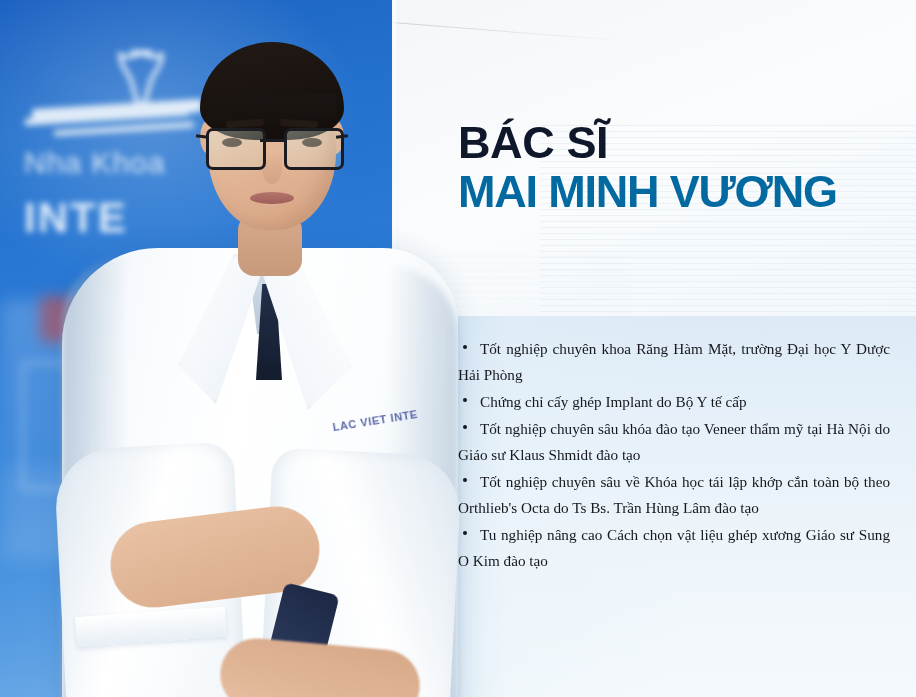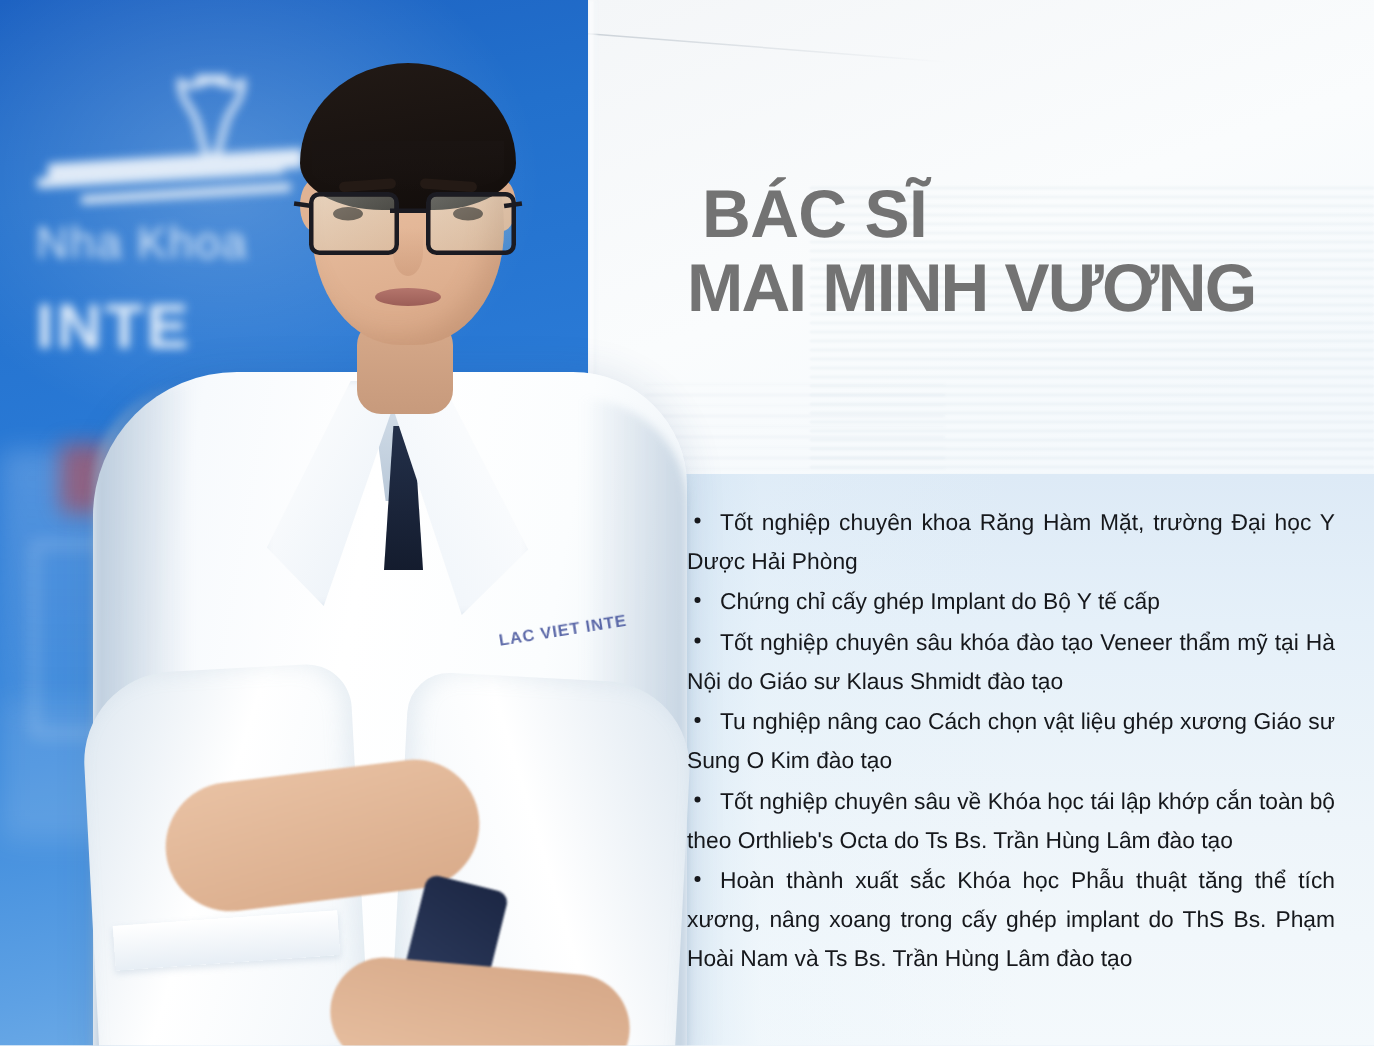--- a/index.html
+++ b/index.html
@@ -173,29 +173,29 @@
     background:#3b2a20;border-radius:50%;}
   .nose{position:absolute;left:192px;top:136px;width:20px;height:32px;
     background:linear-gradient(180deg,rgba(214,164,132,0),rgba(200,148,116,.5));
     border-radius:0 0 50% 50%;}
   .mouth{position:absolute;left:180px;top:176px;width:44px;height:12px;
     background:linear-gradient(180deg,#b4756c,#9c5e57);border-radius:50%;}
 
   
   .content{position:absolute;left:458px;top:118px;width:430px;}
   .title{font-size:45px;font-weight:700;line-height:1.09;letter-spacing:-.4px;}
-  .title .l1{color:#737373;display:block;margin-left:10px;}
-  .title .l2{color:#737373;display:block;white-space:nowrap;letter-spacing:-1.2px;}
+  .title .l1{color:#0f172a;display:block;}
+  .title .l2{color:#0369a1;display:block;white-space:nowrap;letter-spacing:-1.2px;}
   .subtitle{margin-top:13px;font-size:22px;font-weight:400;color:#16181c;
     letter-spacing:-.1px;}
 
   .bullets{position:absolute;left:458px;top:336px;width:432px;
     font-size:15.2px;line-height:26px;color:#16181c;}
   .bullet{position:relative;margin-bottom:1px;text-align:justify;
-    text-justify:inter-word;}
+    text-justify:inter-word;font-family:Liberation Serif, serif;}
   .bullet .dot{position:absolute;left:5px;top:9px;width:4px;height:4px;
     border-radius:50%;background:#16181c;}
   .bullet .txt{display:block;padding-left:0;text-indent:22px;}
   .bullet.nojust{text-align:left;}
 </style>
 </head>
 <body>
 
 <div class="poster">
 
@@ -278,25 +278,21 @@
     <div class="bullet nojust">
       <span class="dot"></span>
       <span class="txt">Chứng chỉ cấy ghép Implant do Bộ Y tế cấp</span>
     </div>
     <div class="bullet">
       <span class="dot"></span>
       <span class="txt">Tốt nghiệp chuyên sâu khóa đào tạo Veneer thẩm mỹ tại Hà Nội do Giáo sư Klaus Shmidt đào tạo</span>
     </div>
     <div class="bullet">
       <span class="dot"></span>
+      <span class="txt">Tốt nghiệp chuyên sâu về Khóa học tái lập khớp cắn toàn bộ theo Orthlieb's Octa do Ts Bs. Trần Hùng Lâm đào tạo</span>
+    </div>
+    <div class="bullet">
+      <span class="dot"></span>
       <span class="txt">Tu nghiệp nâng cao Cách chọn vật liệu ghép xương Giáo sư Sung O Kim đào tạo</span>
     </div>
-    <div class="bullet">
-      <span class="dot"></span>
-      <span class="txt">Tốt nghiệp chuyên sâu về Khóa học tái lập khớp cắn toàn bộ theo Orthlieb's Octa do Ts Bs. Trần Hùng Lâm đào tạo</span>
-    </div>
-    <div class="bullet">
-      <span class="dot"></span>
-      <span class="txt">Hoàn thành xuất sắc Khóa học Phẫu thuật tăng thể tích xương, nâng xoang trong cấy ghép implant do ThS Bs. Phạm Hoài Nam và Ts Bs. Trần Hùng Lâm đào tạo</span>
-    </div>
   </div>
 
 </div>
 
 </body></html>

